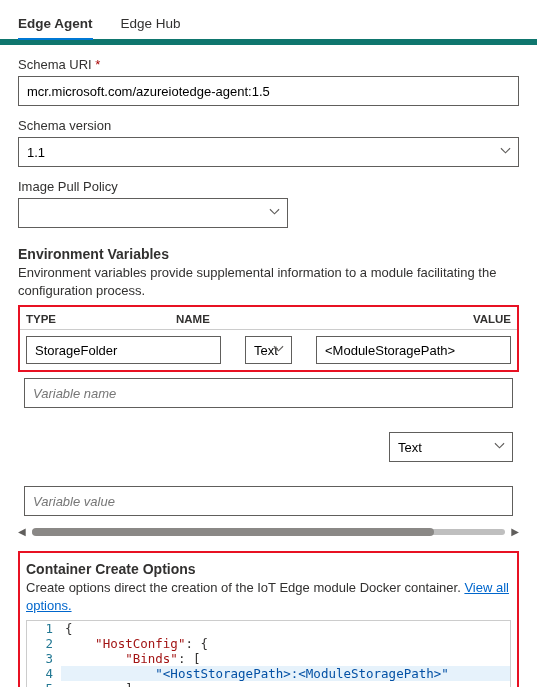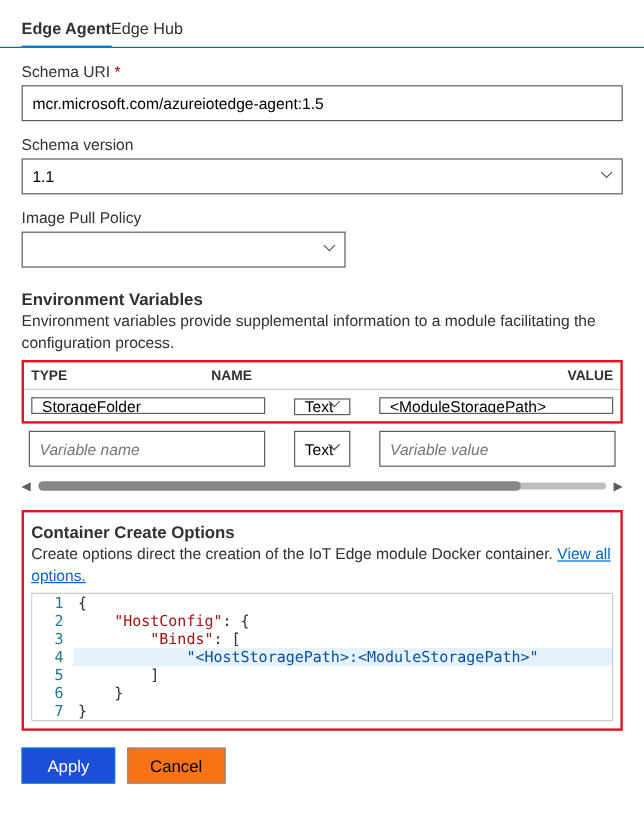--- a/index.html
+++ b/index.html
@@ -5,21 +5,21 @@
   * { box-sizing: border-box; }
   body {
     margin: 0;
     padding: 10px 18px;
     font-family: "Segoe UI", Arial, sans-serif;
     font-size: 13px;
     color: #323130;
     width: 537px;
     background: #fff;
   }
-  .tabs { border-bottom: 1px solid #0f766e; margin: 0 -18px 12px -18px; padding: 0 18px; display: flex; }
+  .tabs { border-bottom: 6px solid #0f766e; margin: 0 -18px 12px -18px; padding: 0 18px; display: flex; gap: 28px; }
   .tab { padding: 6px 0 8px 0; cursor: pointer; font-size: 13.5px; color: #323130; position: relative; }
   .tab.active { font-weight: 600; }
   .tab.active::after { content: ""; position: absolute; left: 0; right: 0; bottom: -1px; height: 2px; background: #0078d4; }
   .form-group { margin-bottom: 12px; }
   .label { font-size: 13px; margin-bottom: 4px; }
   .req { color: #a80000; }
   input[type=text], .select {
     width: 100%; height: 30px; border: 1px solid #605e5c; padding: 4px 8px;
     font-size: 13px; font-family: inherit; background: #fff;
   }
@@ -30,26 +30,26 @@
   .ipp-wrap { width: 270px; }
   .section-title { font-weight: 600; font-size: 14px; margin-top: 18px; margin-bottom: 2px; }
   .section-desc { font-size: 13px; color: #323130; margin-bottom: 6px; line-height: 1.35; }
   .link { color: #0066cc; text-decoration: underline; cursor: pointer; }
   .red-box { border: 2.5px solid #e81123; }
   .env-header { display: flex; padding: 6px 6px 4px 6px; font-weight: 600; font-size: 11.5px; border-bottom: 1px solid #ccc; }
   .col-name { width: 150px; }
   .col-type { width: 150px; }
   .col-value { flex: 1; padding-left: 10px; text-align: right; }
   .env-row { display: flex; padding: 6px; gap: 24px; align-items: center; }
-  .env-row input, .env-row .select-wrap { height: 14px; }
+  .env-row input, .env-row .select-wrap { height: 28px; }
   .env-row .select-wrap { width: 124px; }
   .env-row .select-wrap .select { width: 100%; }
   .env-name { width: 140px; }
   .env-val { width: 166px; }
-  .env-row2 { display: flex; padding: 8px 6px 6px 6px; gap: 24px; align-items: flex-end; margin-top: -2px;}
+  .env-row2 { display: flex; padding: 8px 6px 6px 6px; gap: 24px; align-items: flex-end; margin-top: -2px; flex-direction: column;}
   .env-row2 .env-name, .env-row2 .env-val { color: #767676; font-style: italic; }
   .scroll-row { display: flex; align-items: center; margin: 4px 0 14px 0; }
   .scroll-track { flex: 1; height: 6px; background: linear-gradient(#bfbfbf,#bfbfbf); border-radius: 3px; margin: 0 6px; position: relative; }
   .scroll-thumb { position: absolute; left: 0; top: -1px; height: 8px; width: 85%; background: #8a8886; border-radius: 4px; }
   .tri { font-size: 10px; color: #605e5c; }
   .cco { padding: 6px 6px 6px 6px; margin-top: 2px; }
   .code-wrap { border: 1px solid #ccc; margin-top: 6px; background: #fff; font-family: Consolas, monospace; font-size: 12.5px; overflow: hidden;}
   .code-line { display: flex; }
   .gutter { width: 34px; text-align: right; color: #237893; padding: 0 8px 0 0; background: #fff; user-select: none; }
   .code { white-space: pre; padding-left: 4px; flex:1; }

